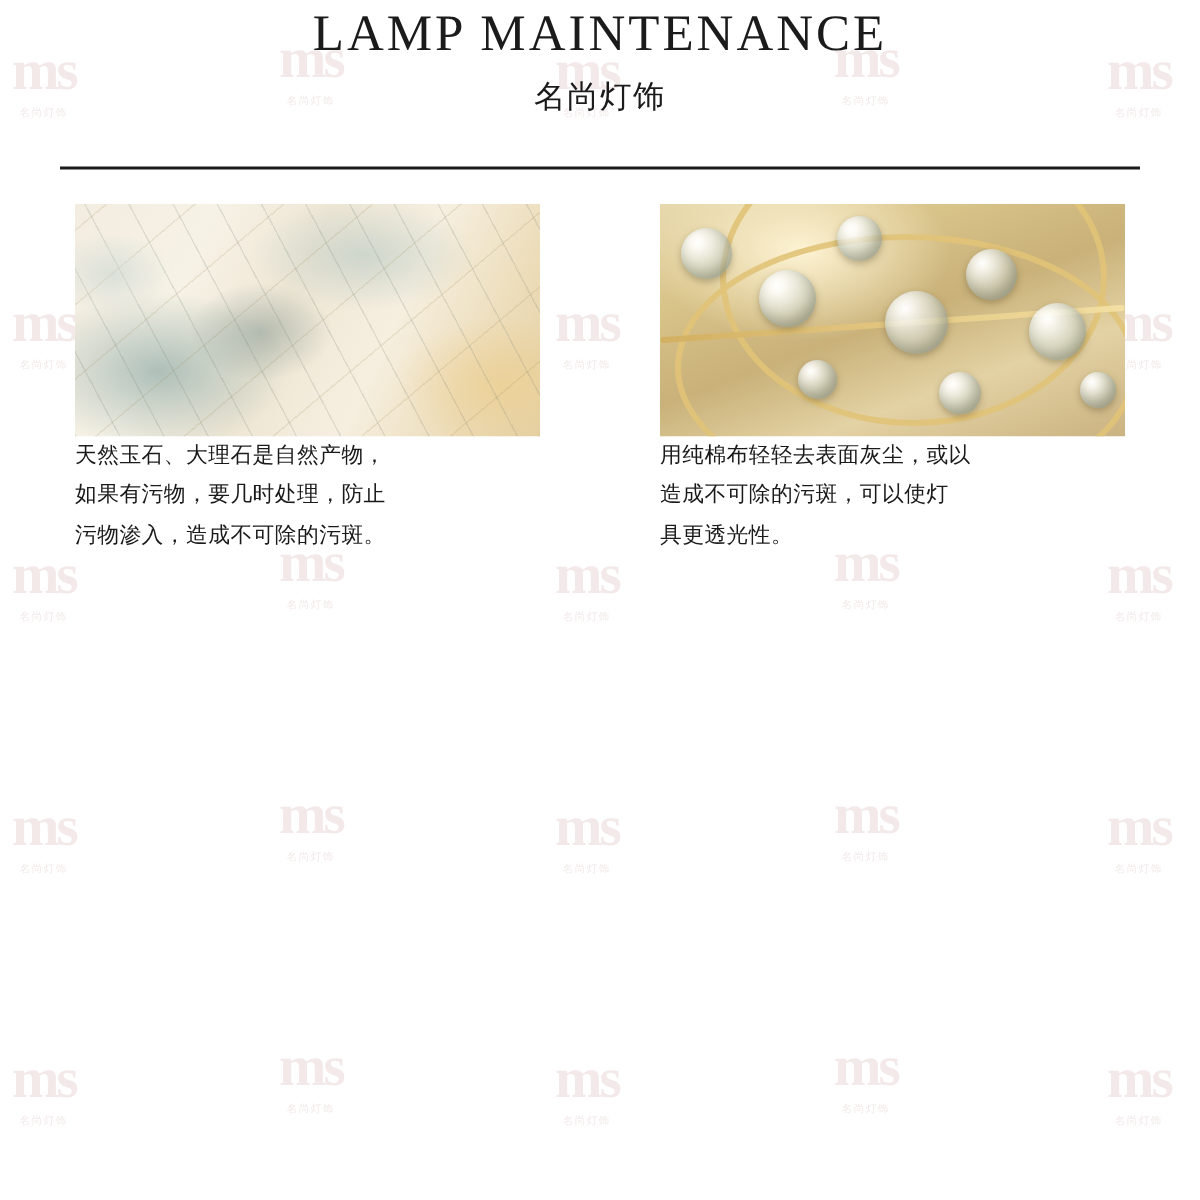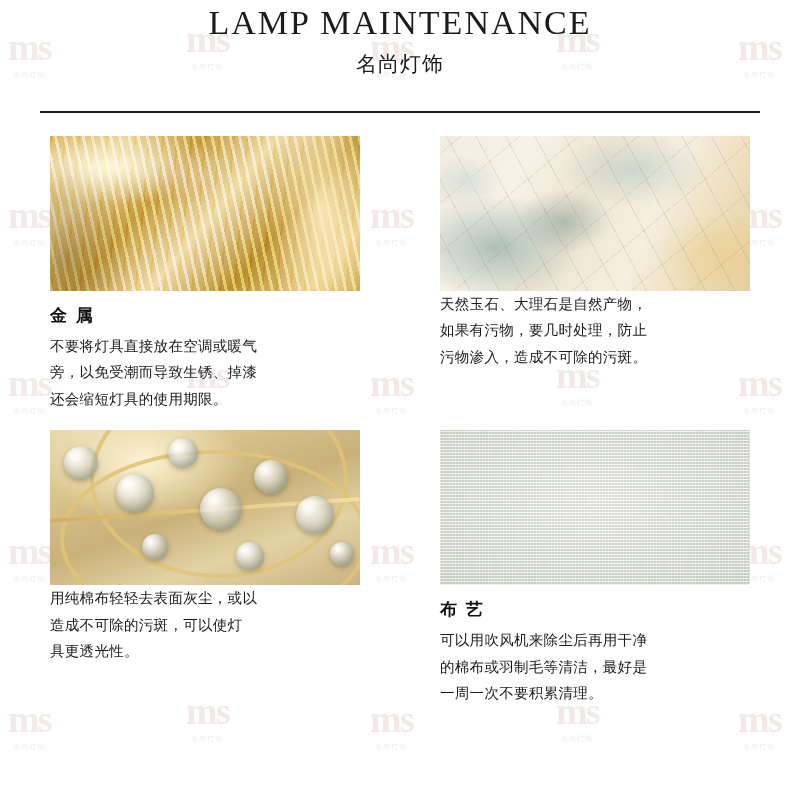--- a/index.html
+++ b/index.html
@@ -308,29 +308,20 @@
 
 <div class="page-header">
   <h1 class="title-en">LAMP MAINTENANCE</h1>
   <p class="title-cn">名尚灯饰</p>
 </div>
 
 <div class="divider"></div>
 
 <div class="grid">
 
-  <div class="card">
-    <div class="card-photo">
-      <div class="ph-metal"></div>
-    </div>
-    <div class="card-title">金 属</div>
-    <div class="card-body">不要将灯具直接放在空调或暖气
-旁，以免受潮而导致生锈、掉漆
-还会缩短灯具的使用期限。</div>
-  </div>
 
   <div class="card">
     <div class="card-photo">
       <div class="ph-stone"></div>
     </div>
     <div class="card-body">天然玉石、大理石是自然产物，
 如果有污物，要几时处理，防止
 污物渗入，造成不可除的污斑。</div>
   </div>
 
@@ -349,23 +340,14 @@
         <div class="ball" style="left:92px; top:104px; width:26px; height:26px;"></div>
         <div class="ball" style="left:186px; top:112px; width:28px; height:28px;"></div>
         <div class="ball" style="left:280px; top:112px; width:24px; height:24px;"></div>
       </div>
     </div>
     <div class="card-body">用纯棉布轻轻去表面灰尘，或以
 造成不可除的污斑，可以使灯
 具更透光性。</div>
   </div>
 
-  <div class="card">
-    <div class="card-photo">
-      <div class="ph-fabric"></div>
-    </div>
-    <div class="card-title">布 艺</div>
-    <div class="card-body">可以用吹风机来除尘后再用干净
-的棉布或羽制毛等清洁，最好是
-一周一次不要积累清理。</div>
-  </div>
 
 </div>
 
 </body></html>

